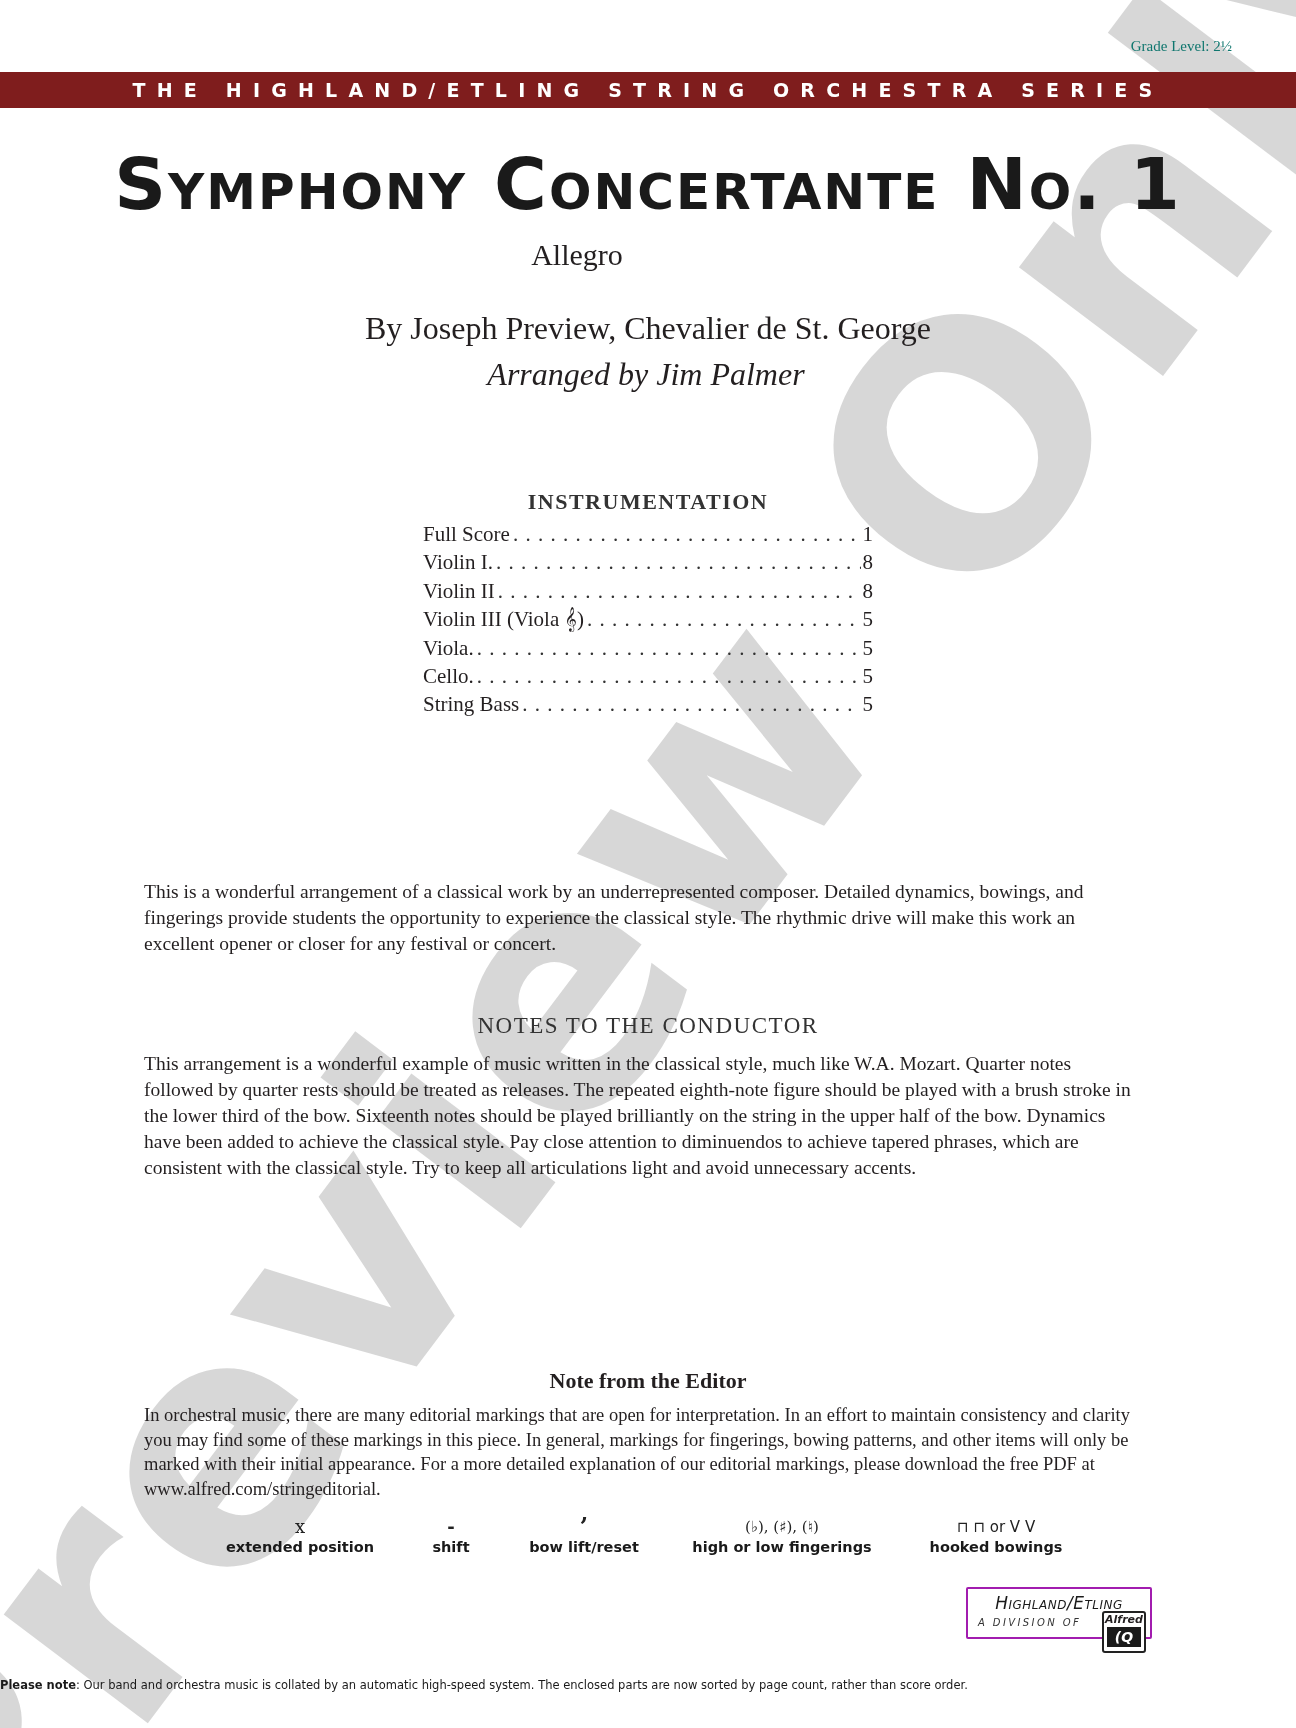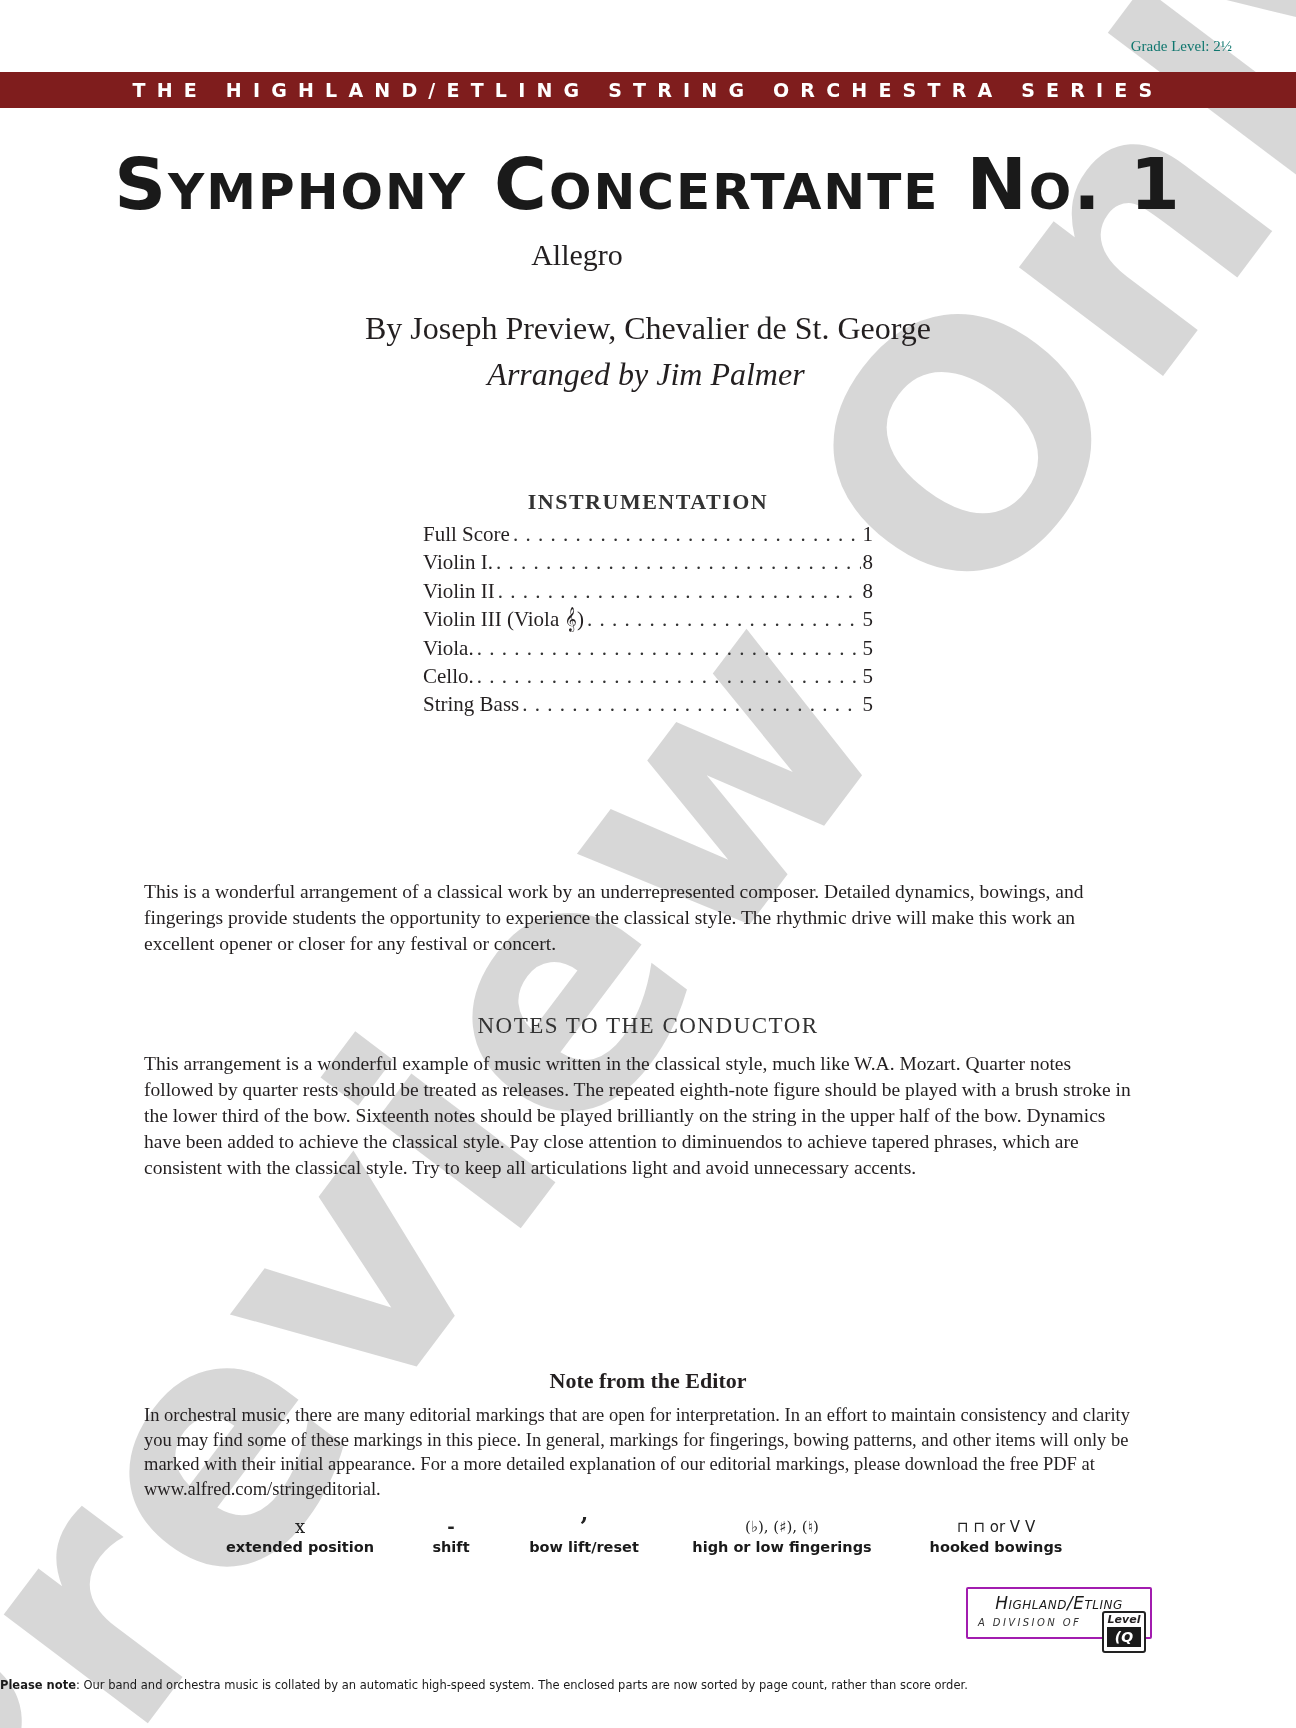--- a/index.html
+++ b/index.html
@@ -142,18 +142,18 @@
   <div class="mark" style="left:996px;">
     <span class="sym" style="font-size:15px;font-family:'DejaVu Sans',sans-serif;">⊓ ⊓ or V V</span>
     <span class="lbl">hooked bowings</span>
   </div>
 </div>
 
 <div class="abs logo">
   <span class="l1">Highland/Etling</span>
   <span class="l2">A DIVISION OF</span>
   <div class="alfred">
-    <span class="a1">Level</span>
+    <span class="a1">Alfred</span>
     <span class="a2">(Q</span>
   </div>
 </div>
 
 <div class="abs footnote"><b>Please note</b><span>: Our band and orchestra music is collated by an automatic high-speed system. The enclosed parts are now sorted by page count, rather than score order.</span></div>
 
 </body></html>

